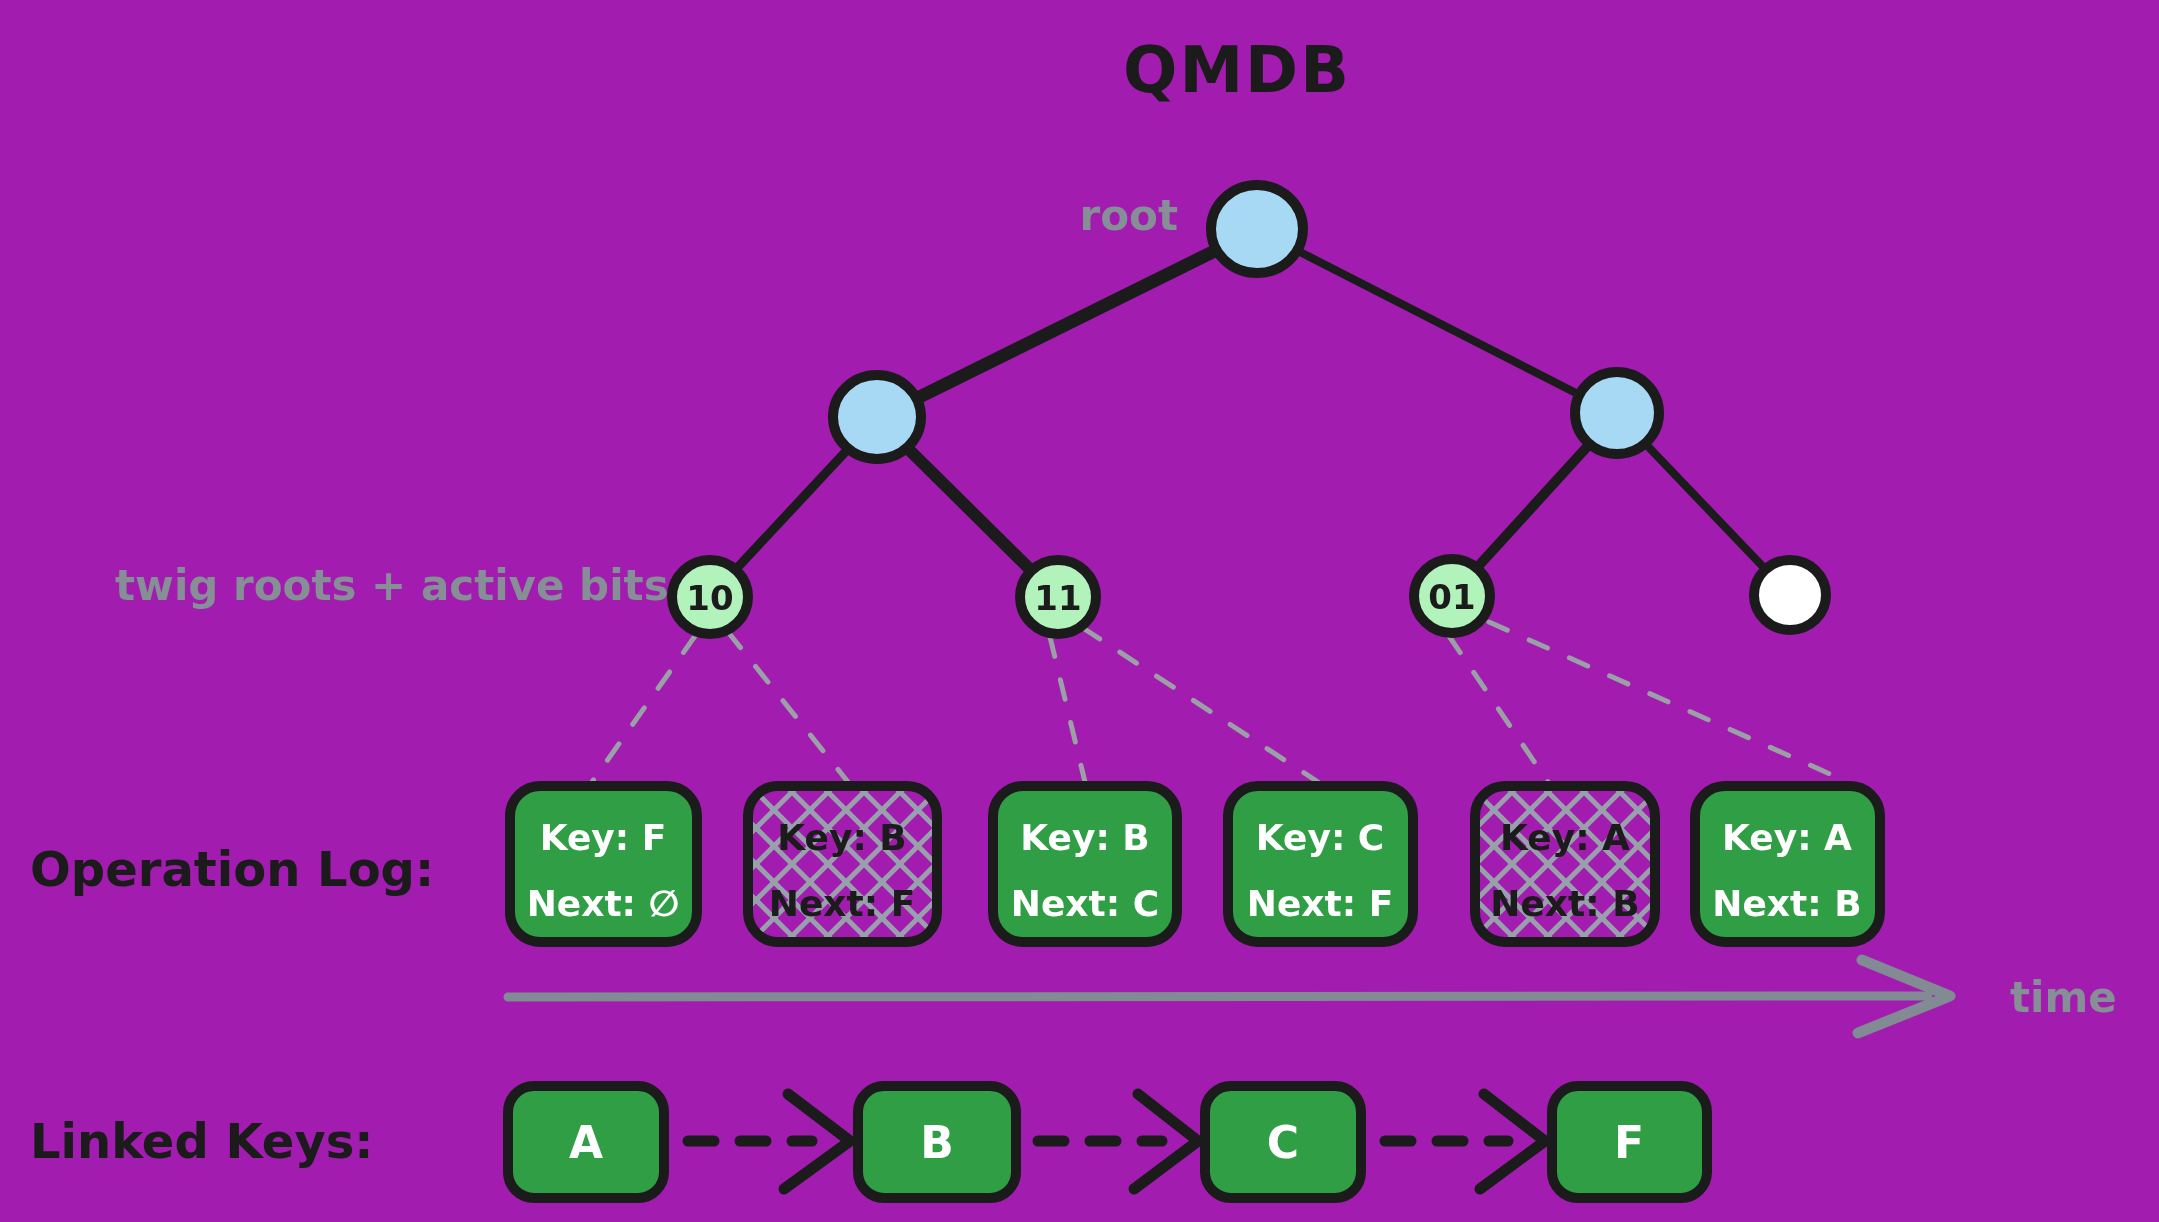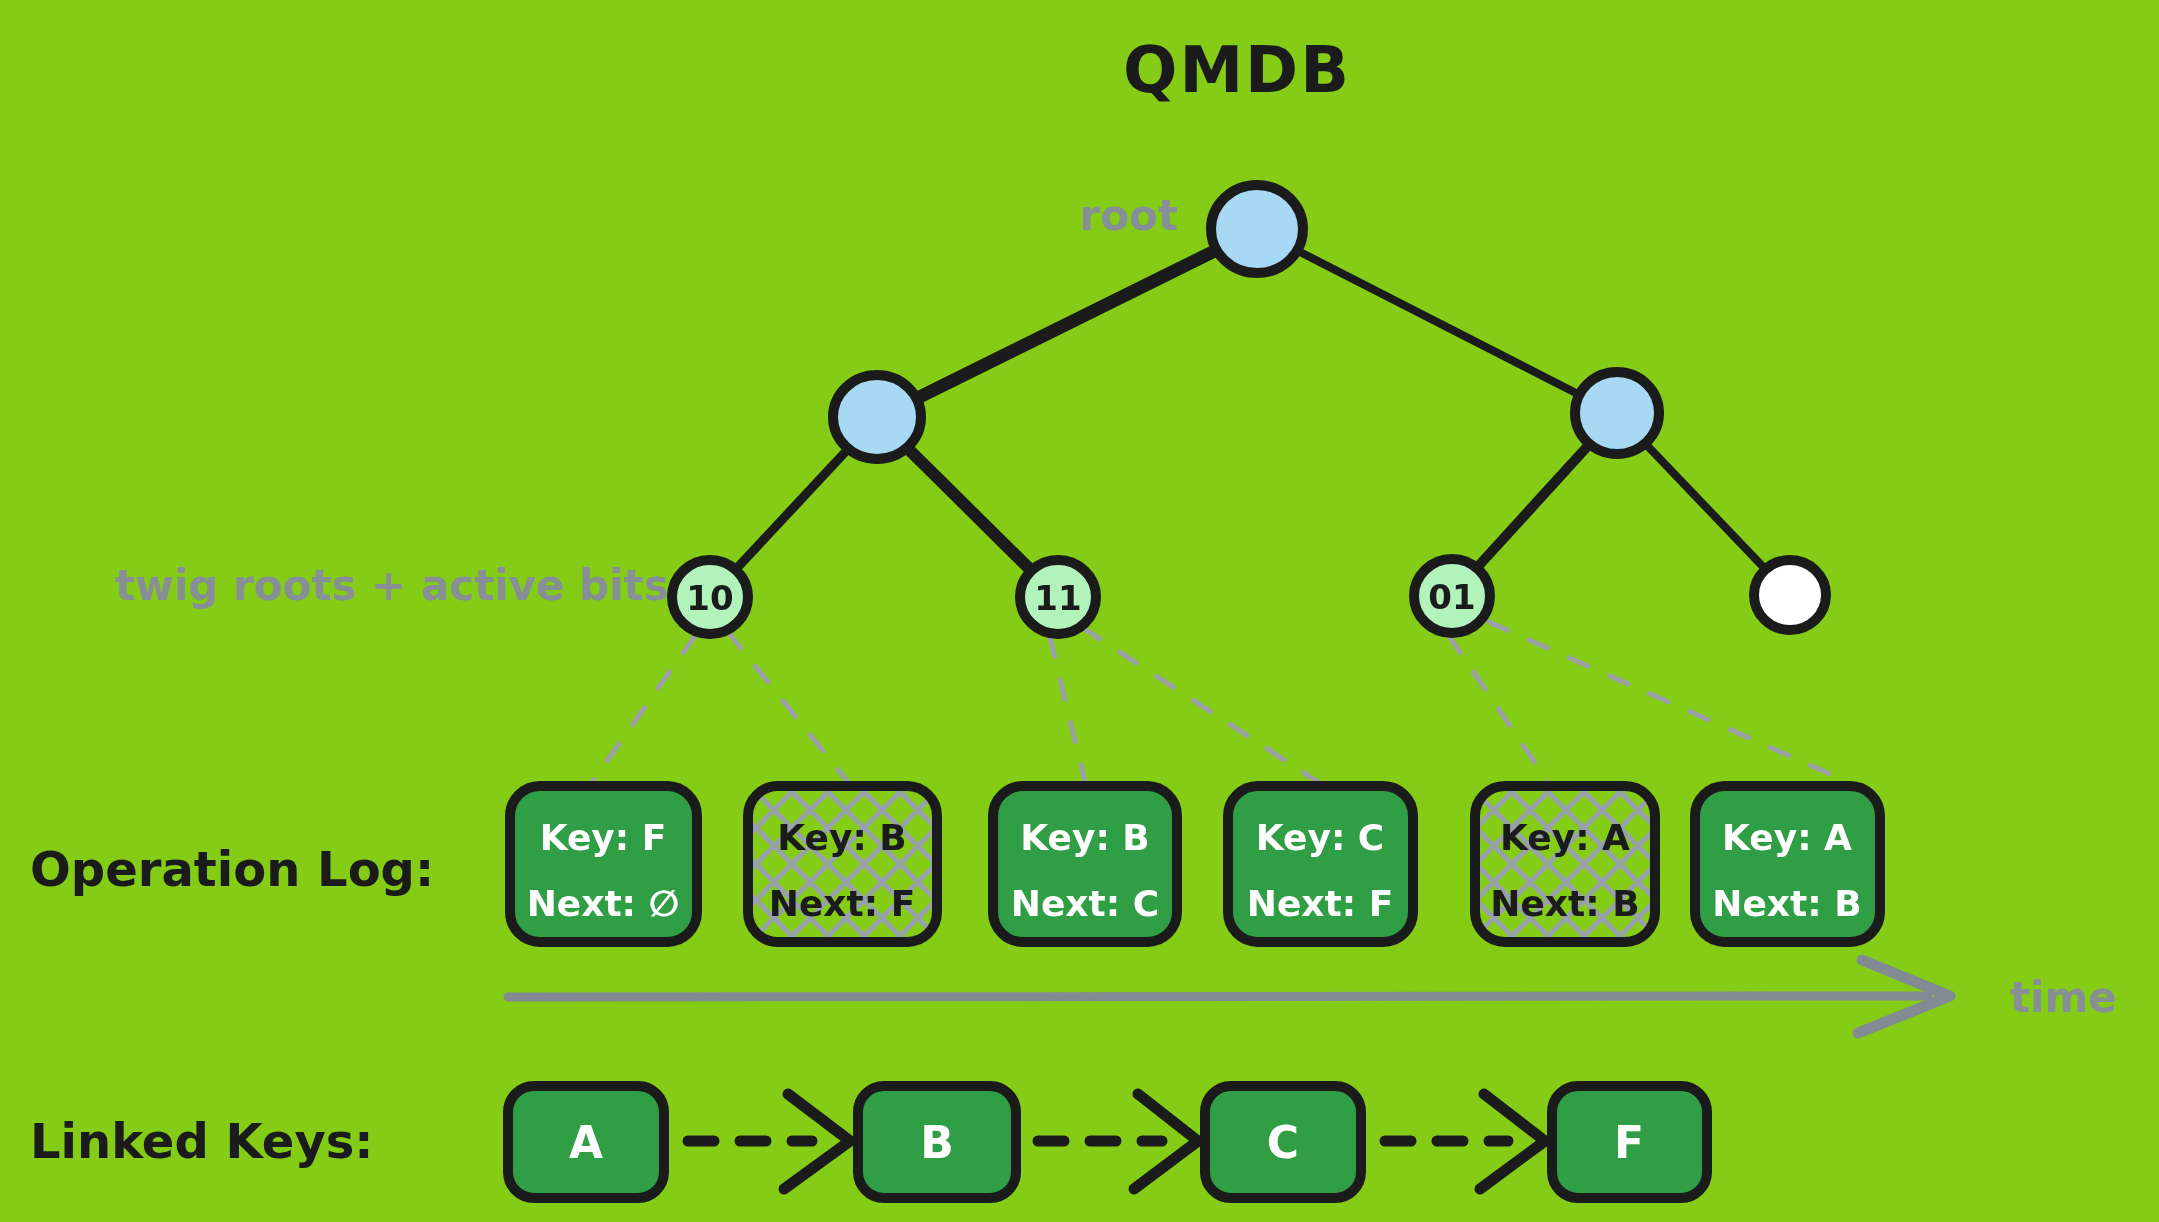--- a/index.html
+++ b/index.html
@@ -1,20 +1,20 @@
 <!DOCTYPE html>
 <html><head>
 <meta charset="utf-8">
 <style>
   html, body { margin: 0; padding: 0; background: #ffffff; }
   .stage {
     position: relative;
     width: 2159px;
     height: 1222px;
-    background: #84cc16;
+    background: #a21caf;
     overflow: hidden;
     font-family: "DejaVu Sans", sans-serif;
   }
   svg { position: absolute; inset: 0; display: block; }
   text { font-family: "DejaVu Sans", sans-serif; }
   .title-text     { font-size: 64px; font-weight: 700; fill: #1b1b1b; letter-spacing: 2px; }
   .gray-label     { font-size: 42px; font-weight: 600; fill: #868e96; }
   .section-label  { font-size: 48px; font-weight: 700; fill: #1b1b1b; }
   .node-label     { font-size: 34px; font-weight: 600; fill: #1b1b1b; }
   .box-text-light { font-size: 36px; font-weight: 700; fill: #ffffff; }

